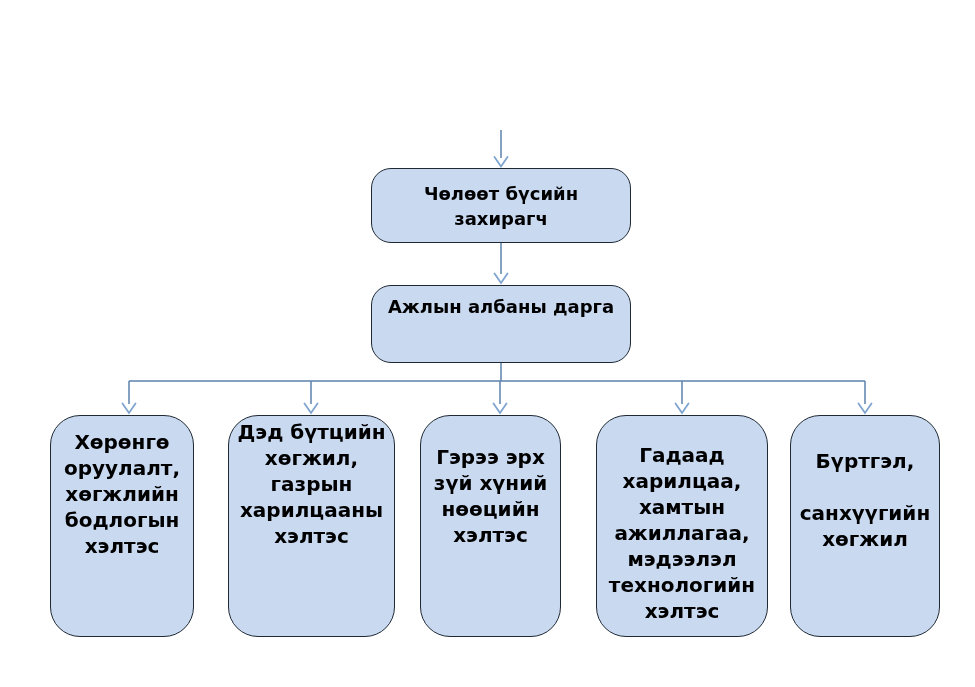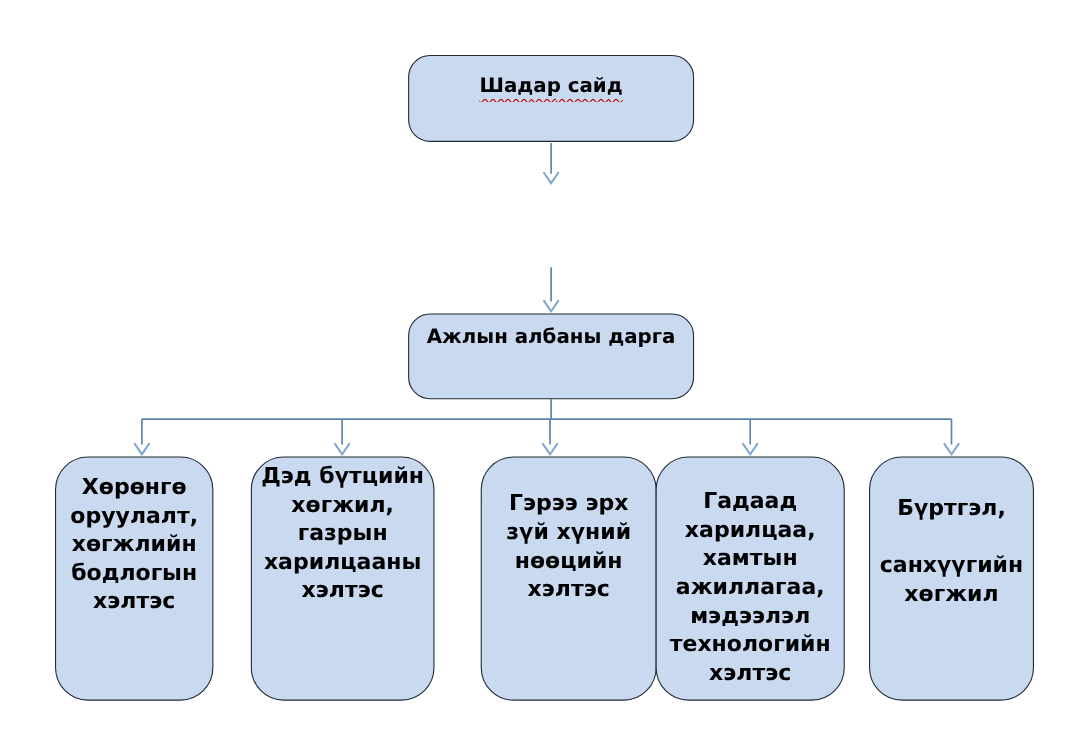--- a/index.html
+++ b/index.html
@@ -66,21 +66,21 @@
     border-radius: 30px;
     top: 415px;
     height: 222px;
     font-size: 20px;
     line-height: 26px;
     padding-left: 3px;
     padding-right: 3px;
   }
   .d1 { left: 50px;  width: 144px; padding-top: 13px; }
   .d2 { left: 228px; width: 167px; padding-top: 3px; }
-  .d3 { left: 420px; width: 160px; padding-top: 28px; margin-left: 17px; }
+  .d3 { left: 420px; width: 141px; padding-top: 28px; }
   .d4 { left: 596px; width: 172px; padding-top: 13px; justify-content: center; }
   .d5 { left: 790px; width: 150px; padding-top: 32px; }
   
   .u-solid {
     text-decoration: underline;
     text-decoration-thickness: 1.3px;
     text-underline-offset: 3px;
   }
   .u-wavy {
     text-decoration: underline wavy var(--spellcheck, #c00000);
@@ -109,24 +109,25 @@
     <path class="stem" d="M311 381 V404"></path>
     <polyline class="head" points="304.5,403.5 311,413 317.5,403.5"></polyline>
     <path class="stem" d="M500 381 V404"></path>
     <polyline class="head" points="493.5,403.5 500,413 506.5,403.5"></polyline>
     <path class="stem" d="M682 381 V404"></path>
     <polyline class="head" points="675.5,403.5 682,413 688.5,403.5"></polyline>
     <path class="stem" d="M865 381 V404"></path>
     <polyline class="head" points="858.5,403.5 865,413 871.5,403.5"></polyline>
   </svg>
 
-  <div class="node top-node b1">
-    <span class="u-solid"><span class="label u-wavy">Шадар сайд</span></span>
+
+  <div class="node top-node b2">
+    <span class="label">Чөлөөт бүсийн
+захирагч</span>
   </div>
-
 
   <div class="node top-node b3">
     <span class="label">Ажлын албаны дарга</span>
   </div>
 
   <div class="node dept-node d1">
     <span class="label">Хөрөнгө
 оруулалт,
 хөгжлийн
 бодлогын

